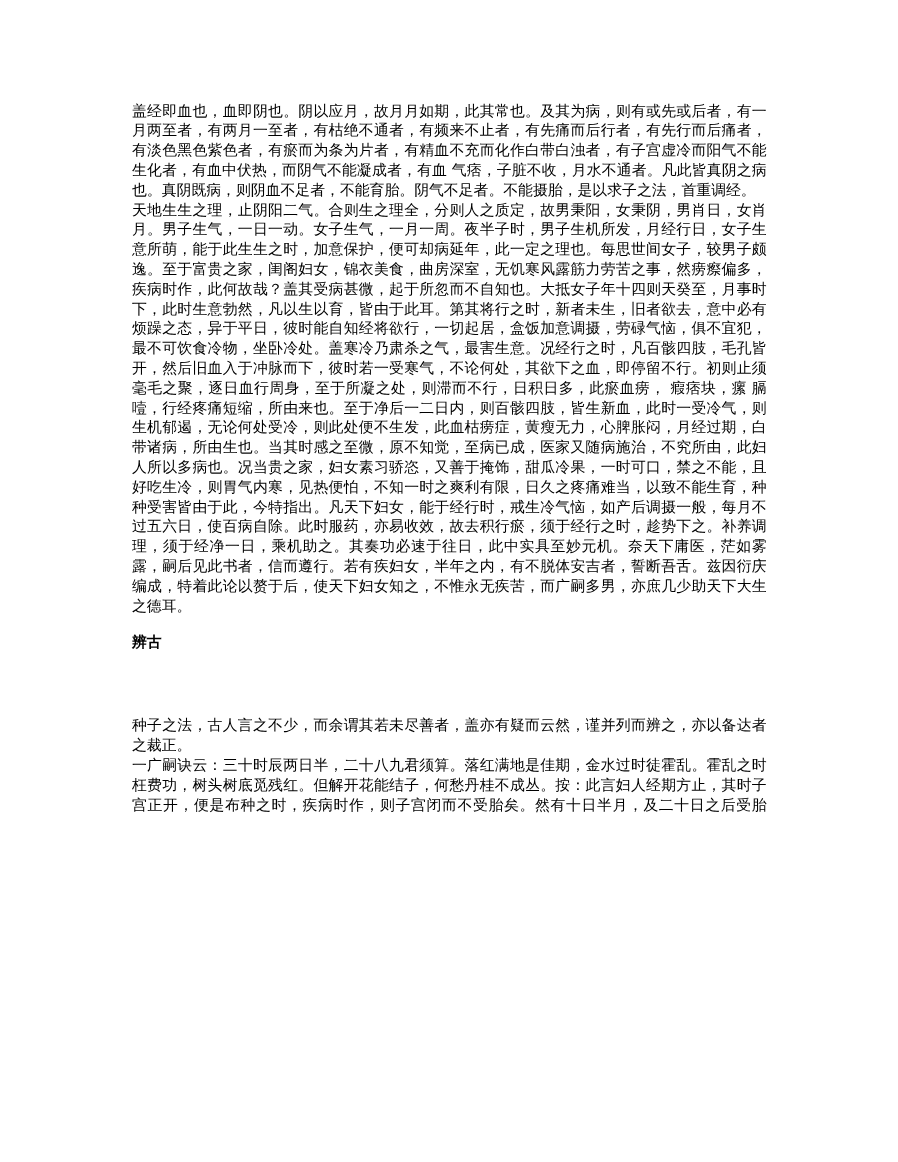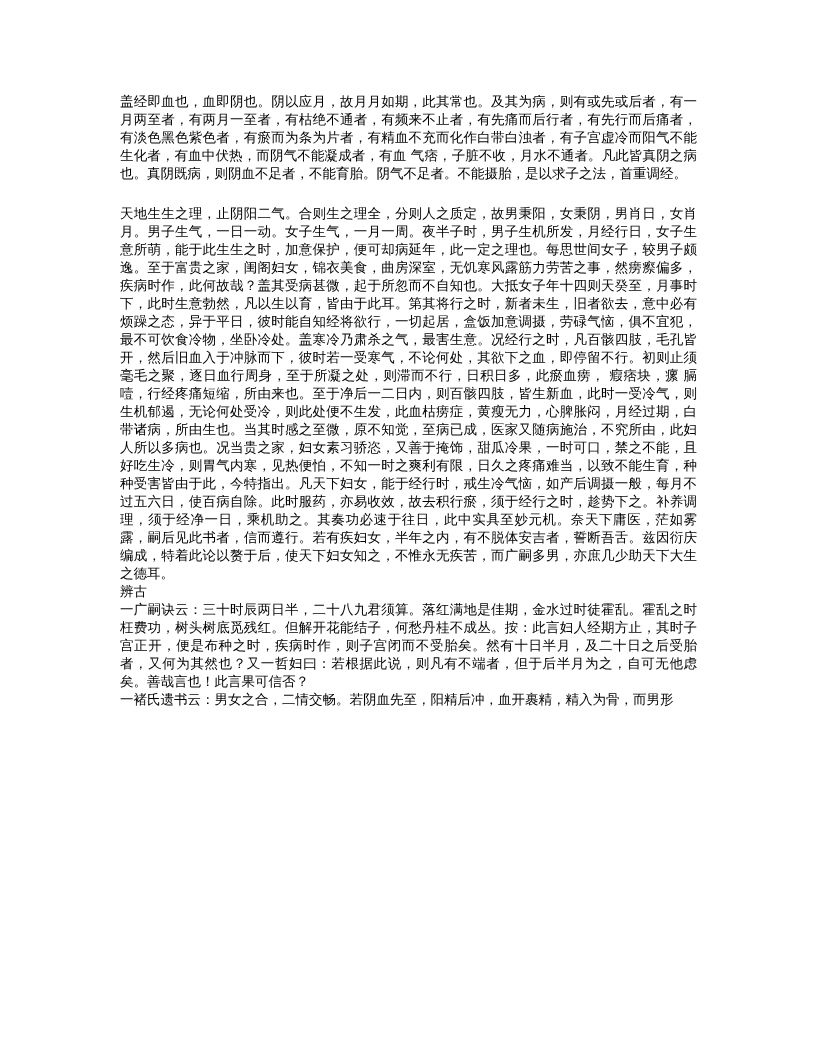--- a/index.html
+++ b/index.html
@@ -29,41 +29,43 @@
     margin: 0;
   }
   .para-intro {
     margin-bottom: 0;
   }
   .span-line {
     margin-top: 44px;
     text-align: left;
   }
   .para-main {
-    margin-top: 22px;
   }
   .section-heading {
+    margin-top: 15px;
     text-align: left;
+    font-weight: bold;
   }
   .para-zhongzi {
     margin-top: 58px;
   }
   .list-item {
     margin-top: 0;
   }
 </style>
 </head>
 <body>
 
 <div class="page doc-text">
   <p class="para-intro">盖经即血也，血即阴也。阴以应月，故月月如期，此其常也。及其为病，则有或先或后者，有一月两至者，有两月一至者，有枯绝不通者，有频来不止者，有先痛而后行者，有先行而后痛者，有淡色黑色紫色者，有瘀而为条为片者，有精血不充而化作白带白浊者，有子宫虚冷而阳气不能生化者，有血中伏热，而阴气不能凝成者，有血 气痞，子脏不收，月水不通者。凡此皆真阴之病也。真阴既病，则阴血不足者，不能育胎。阴气不足者。不能摄胎，是以求子之法，首重调经。</p>
 
 
   <p class="para-main">天地生生之理，止阴阳二气。合则生之理全，分则人之质定，故男秉阳，女秉阴，男肖日，女肖月。男子生气，一日一动。女子生气，一月一周。夜半子时，男子生机所发，月经行日，女子生意所萌，能于此生生之时，加意保护，便可却病延年，此一定之理也。每思世间女子，较男子颇逸。至于富贵之家，闺阁妇女，锦衣美食，曲房深室，无饥寒风露筋力劳苦之事，然痨瘵偏多，疾病时作，此何故哉？盖其受病甚微，起于所忽而不自知也。大抵女子年十四则天癸至，月事时下，此时生意勃然，凡以生以育，皆由于此耳。第其将行之时，新者未生，旧者欲去，意中必有烦躁之态，异于平日，彼时能自知经将欲行，一切起居，盒饭加意调摄，劳碌气恼，俱不宜犯，最不可饮食冷物，坐卧冷处。盖寒冷乃肃杀之气，最害生意。况经行之时，凡百骸四肢，毛孔皆开，然后旧血入于冲脉而下，彼时若一受寒气，不论何处，其欲下之血，即停留不行。初则止须毫毛之聚，逐日血行周身，至于所凝之处，则滞而不行，日积日多，此瘀血痨， 瘕痞块，瘰 膈噎，行经疼痛短缩，所由来也。至于净后一二日内，则百骸四肢，皆生新血，此时一受冷气，则生机郁遏，无论何处受冷，则此处便不生发，此血枯痨症，黄瘦无力，心脾胀闷，月经过期，白带诸病，所由生也。当其时感之至微，原不知觉，至病已成，医家又随病施治，不究所由，此妇人所以多病也。况当贵之家，妇女素习骄恣，又善于掩饰，甜瓜冷果，一时可口，禁之不能，且好吃生冷，则胃气内寒，见热便怕，不知一时之爽利有限，日久之疼痛难当，以致不能生育，种种受害皆由于此，今特指出。凡天下妇女，能于经行时，戒生冷气恼，如产后调摄一般，每月不过五六日，使百病自除。此时服药，亦易收效，故去积行瘀，须于经行之时，趁势下之。补养调理，须于经净一日，乘机助之。其奏功必速于往日，此中实具至妙元机。奈天下庸医，茫如雾露，嗣后见此书者，信而遵行。若有疾妇女，半年之内，有不脱体安吉者，誓断吾舌。兹因衍庆编成，特着此论以赘于后，使天下妇女知之，不惟永无疾苦，而广嗣多男，亦庶几少助天下大生之德耳。</p>
 
   <p class="section-heading">辨古</p>
 
+  <p class="para-zhongzi">种子之法，古人言之不少，而余谓其若未尽善者，盖亦有疑而云然，谨并列而辨之，亦以备达者之裁正。</p>
 
   <p class="list-item">一广嗣诀云：三十时辰两日半，二十八九君须算。落红满地是佳期，金水过时徒霍乱。霍乱之时枉费功，树头树底觅残红。但解开花能结子，何愁丹桂不成丛。按：此言妇人经期方止，其时子宫正开，便是布种之时，疾病时作，则子宫闭而不受胎矣。然有十日半月，及二十日之后受胎者，又何为其然也？又一哲妇曰：若根据此说，则凡有不端者，但于后半月为之，自可无他虑矣。善哉言也！此言果可信否？</p>
 
 
   <p class="list-item">一褚氏遗书云：男女之合，二情交畅。若阴血先至，阳精后冲，血开裹精，精入为骨，而男形</p>
 </div>
 
 </body></html>

